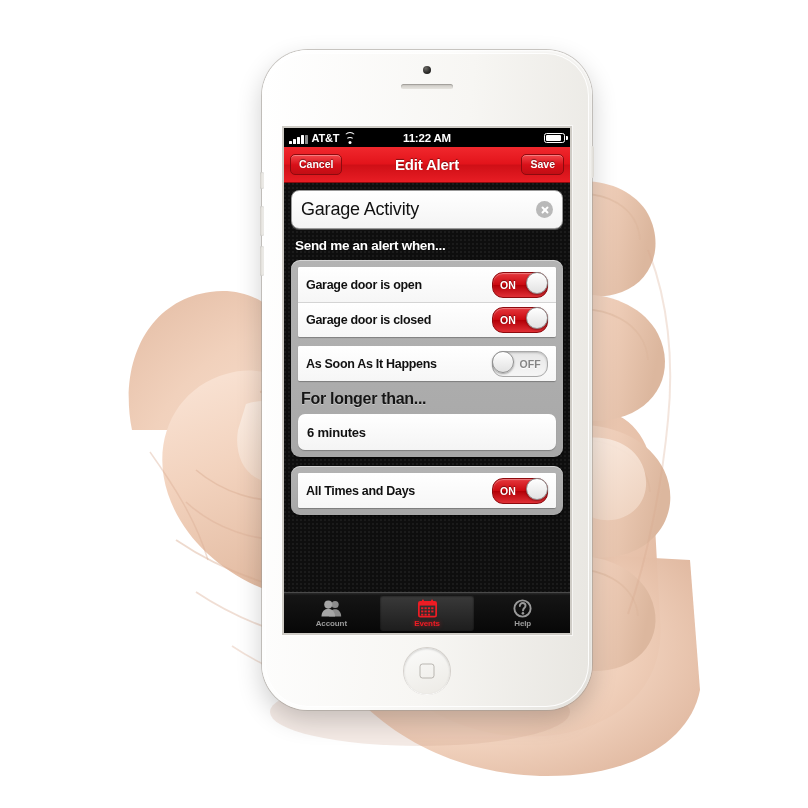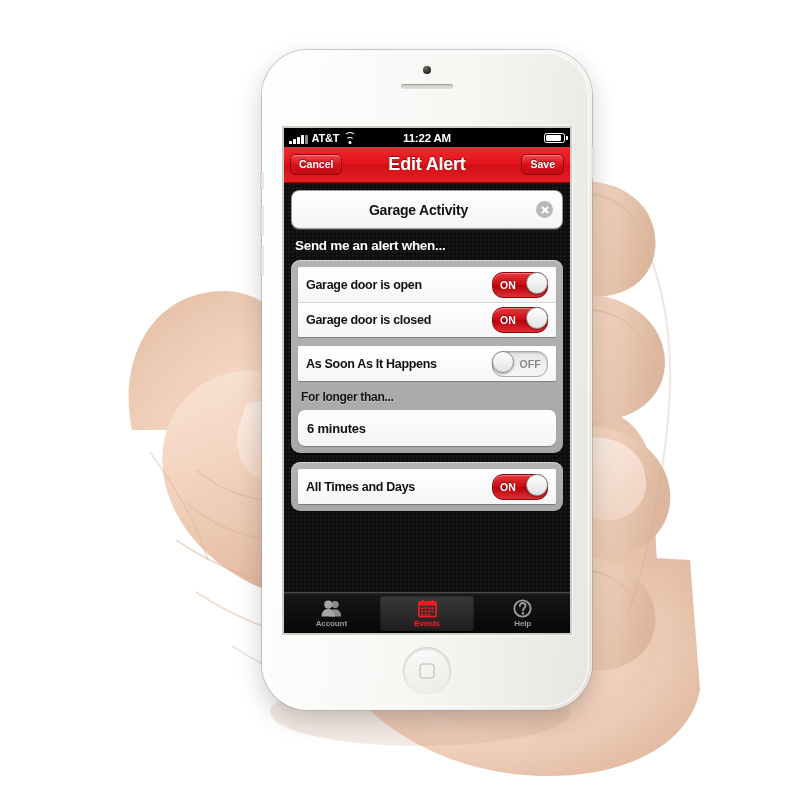--- a/index.html
+++ b/index.html
@@ -121,21 +121,21 @@
   #battery i{ display:block; height:100%; width:88%; background:#fff; border-radius:1px; }
 
   
   #navbar{
     height:36px; position:relative;
     background:linear-gradient(#f0282d 0%,#e3141b 48%,#cf0f16 52%,#e81d24 100%);
     border-bottom:1px solid #8c0a0e;
     display:flex; align-items:center; justify-content:center;
   }
   #navtitle{
-    color:#fff; font-size:18px; font-weight:bold;
+    color:#fff; font-size:15px; font-weight:bold;
     text-shadow:0 -1px 1px rgba(0,0,0,.45);
     letter-spacing:-.2px;
   }
   .nav-btn{
     position:absolute; top:7px;
     background:linear-gradient(#f4484c,#d81019 52%,#c20d14);
     border:1px solid #8d0a0e; border-radius:5px;
     color:#fff; font-size:10.5px; font-weight:bold;
     padding:4px 8px; line-height:1;
     text-shadow:0 -1px 1px rgba(0,0,0,.5);
@@ -159,21 +159,21 @@
 
   .tf-card{
     background:linear-gradient(#ffffff,#f4f4f4);
     border-radius:8px;
     height:39px;
     display:flex; align-items:center;
     padding:0 9px;
     box-shadow:0 1px 0 rgba(255,255,255,.25), inset 0 1px 0 #fff;
     border:1px solid #9b9b9b;
   }
-  #alert-name{ font-size:14px; font-weight:bold; color:#111; flex:1; letter-spacing:-.2px;text-align:center; }
+  #alert-name{ font-size:18px; font-weight:normal; color:#111; flex:1; letter-spacing:-.2px; }
   #clear-btn{
     width:17px; height:17px; border-radius:50%;
     background:#b9b9b9; position:relative; flex:none; cursor:pointer;
   }
   #clear-btn::before, #clear-btn::after{
     content:''; position:absolute; left:50%; top:50%;
     width:9px; height:2px; background:#fff; border-radius:1px;
   }
   #clear-btn::before{ transform:translate(-50%,-50%) rotate(45deg); }
   #clear-btn::after { transform:translate(-50%,-50%) rotate(-45deg); }
@@ -229,21 +229,21 @@
   .knob{
     position:absolute; top:-1px; width:22px; height:22px; border-radius:50%;
     background:linear-gradient(#ffffff,#e2e2e2);
     border:1px solid #8f8f8f;
     box-shadow:0 1px 2px rgba(0,0,0,.35), inset 0 1px 0 #fff;
   }
   .toggle.on  .knob{ right:-1px; }
   .toggle.off .knob{ left:-1px; }
 
   .panel-label{
-    font-size:12px; font-weight:bold; color:#151515;
+    font-size:16px; font-weight:bold; color:#151515;
     padding:9px 3px 6px 3px; letter-spacing:-.3px;
     text-shadow:0 1px 0 rgba(255,255,255,.35);
   }
   .value-field{
     background:linear-gradient(#ffffff,#f4f4f4);
     border-radius:7px; height:36px;
     display:flex; align-items:center; padding:0 9px;
     font-size:13px; font-weight:bold; color:#111; letter-spacing:-.2px;
     box-shadow:0 1px 1px rgba(0,0,0,.25);
   }

